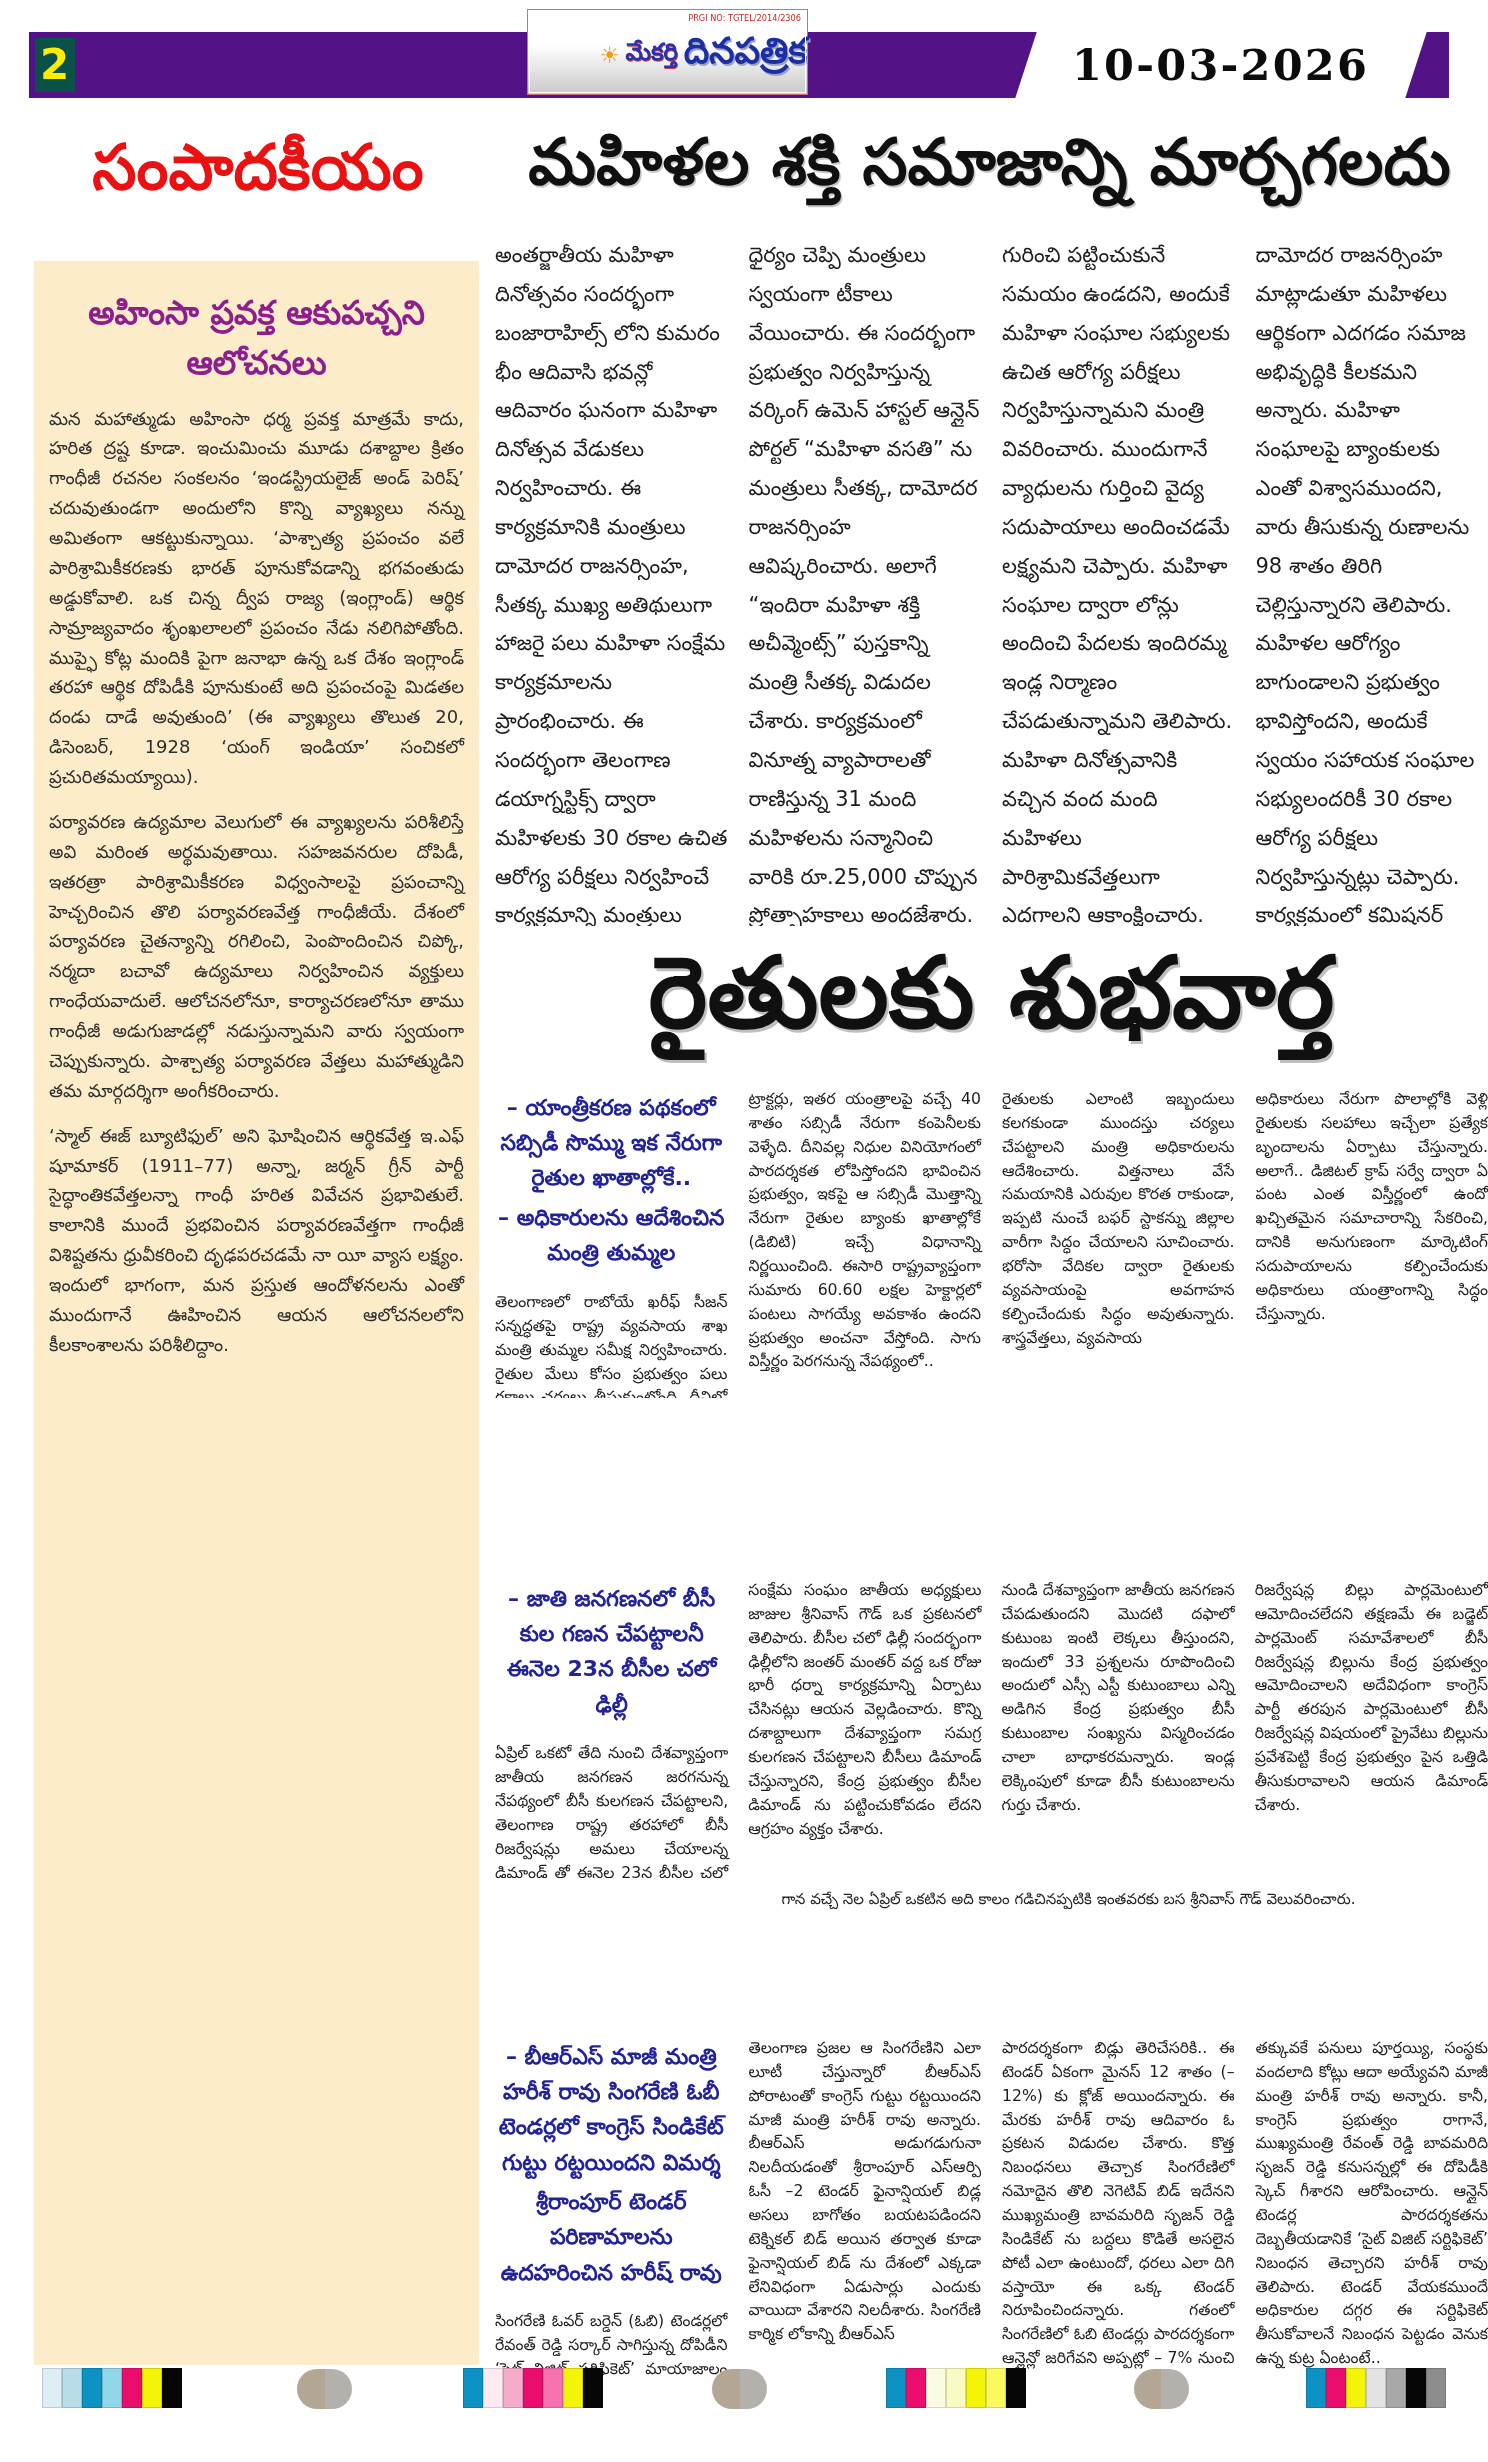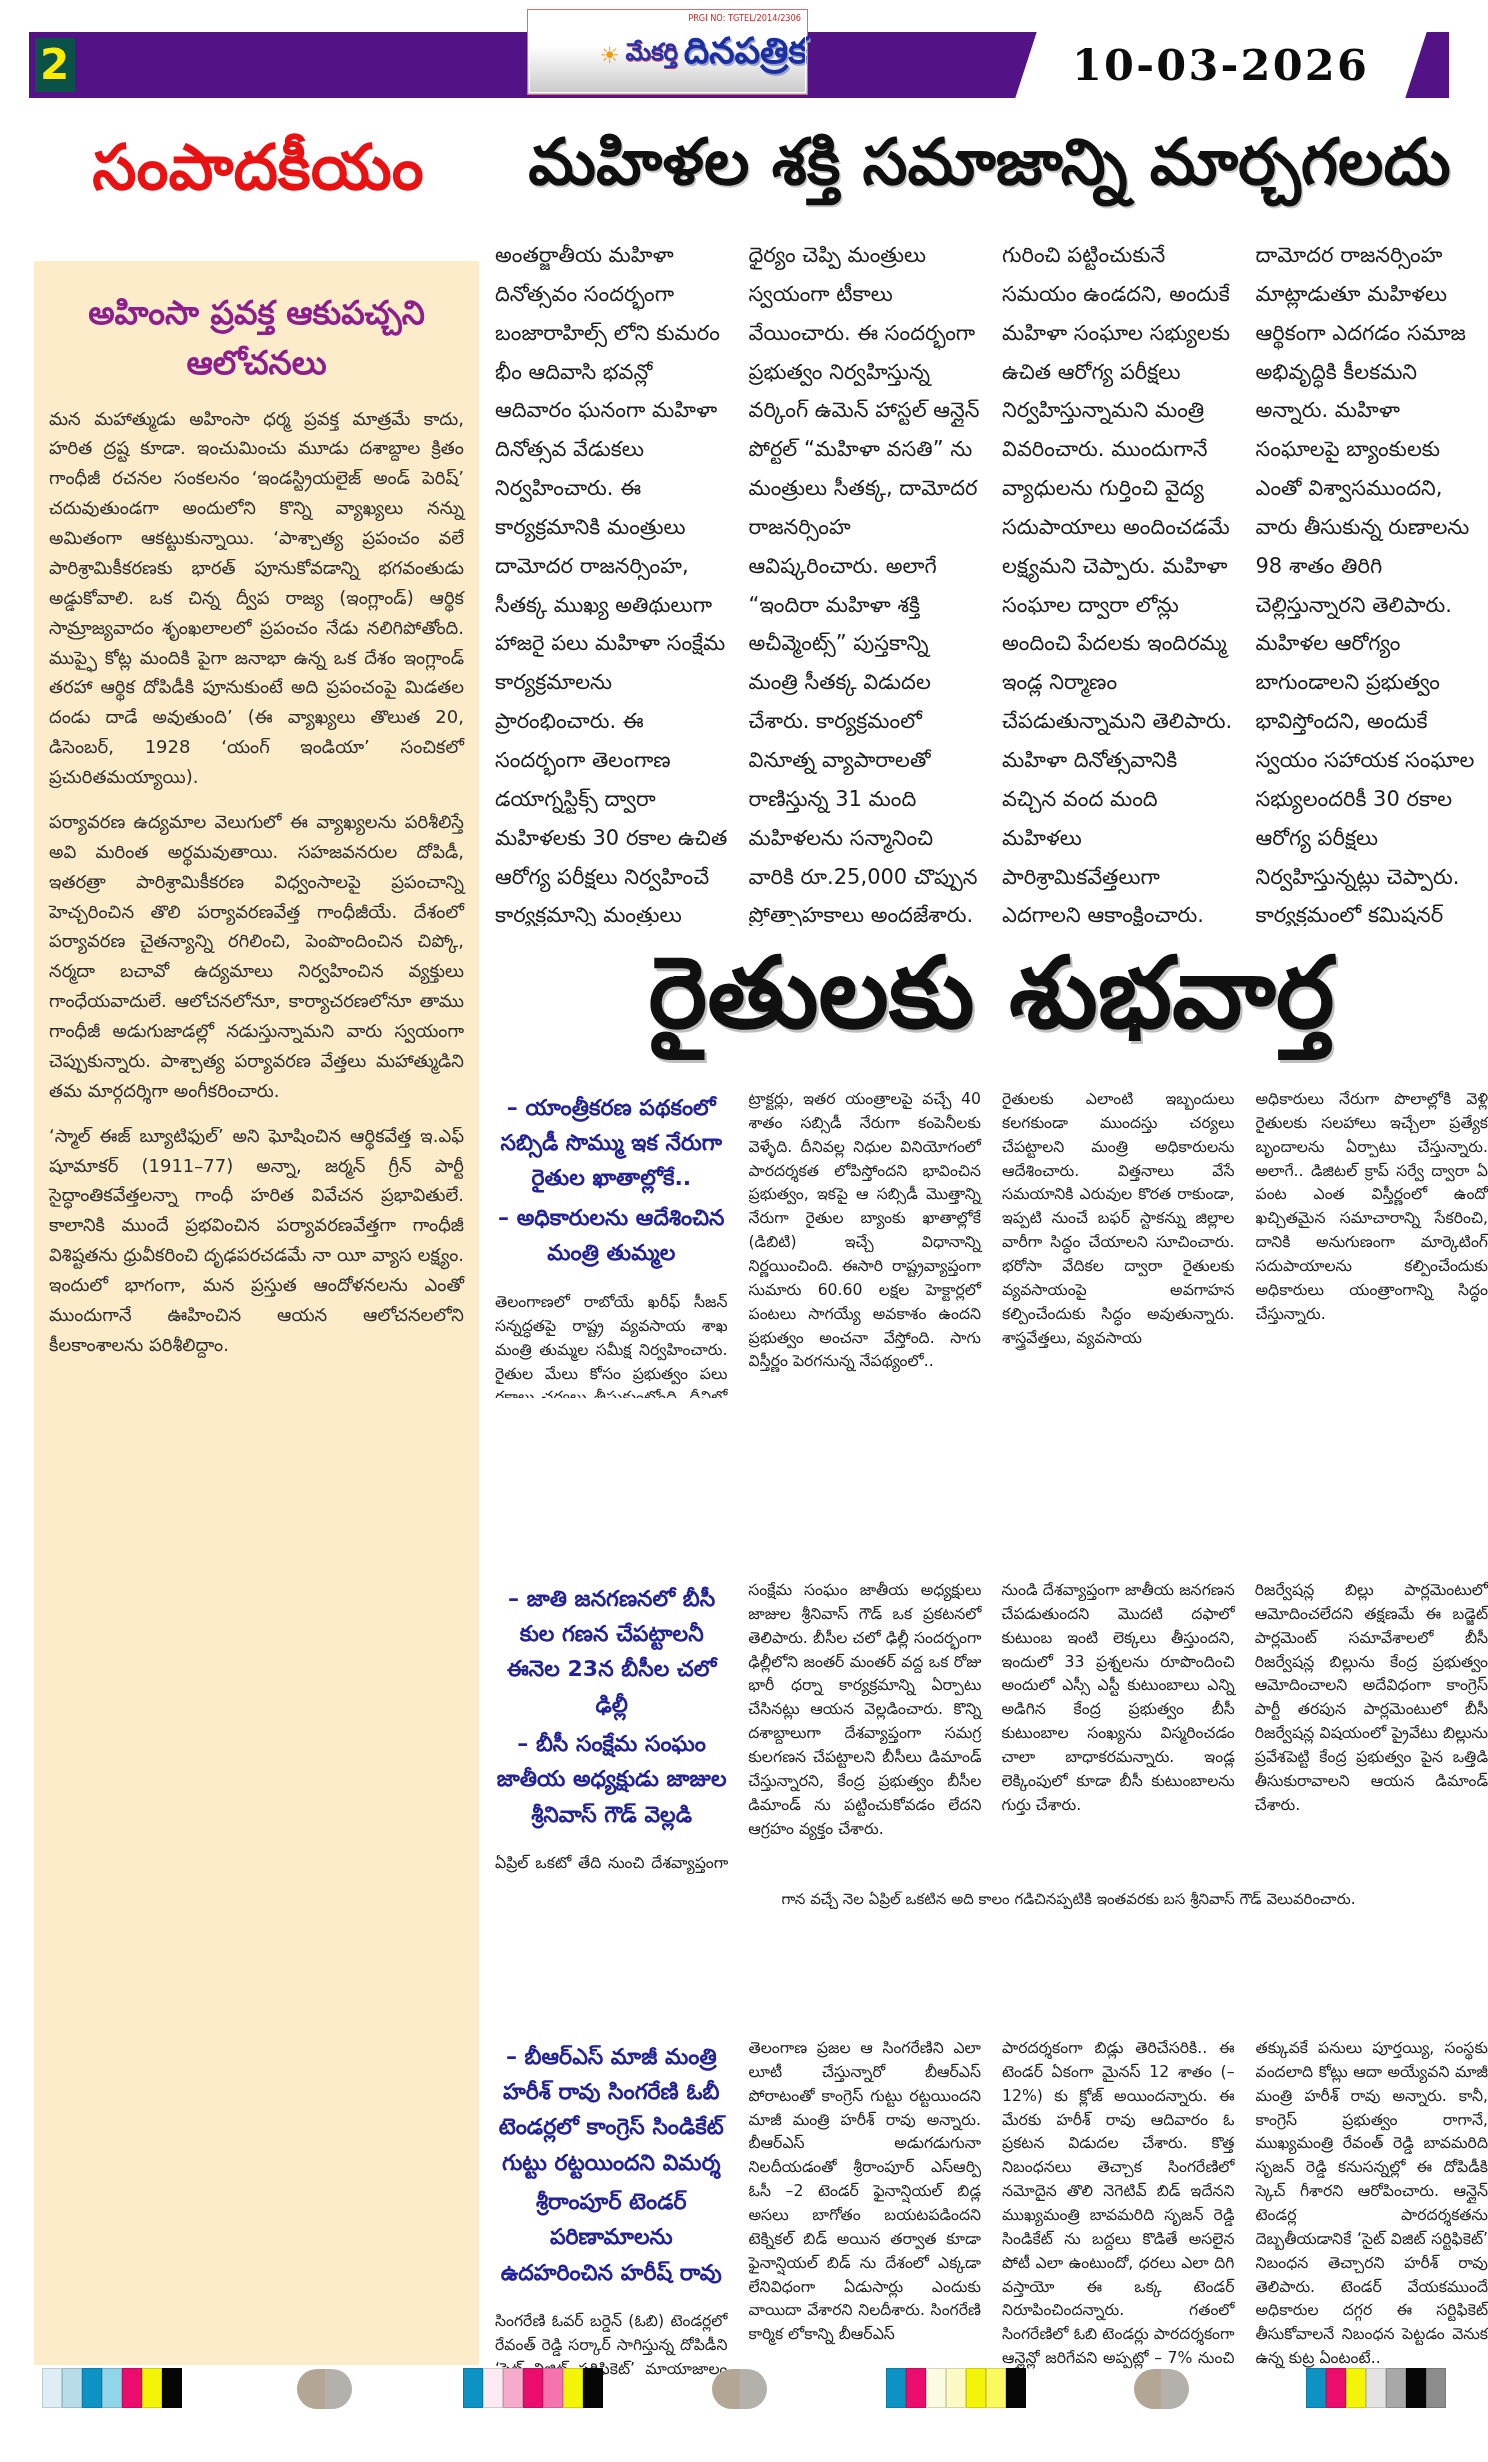--- a/index.html
+++ b/index.html
@@ -113,21 +113,20 @@
     </div>
     <p class="colbody">ట్రాక్టర్లు, ఇతర యంత్రాలపై వచ్చే 40 శాతం సబ్సిడీ నేరుగా కంపెనీలకు వెళ్ళేది. దీనివల్ల నిధుల వినియోగంలో పారదర్శకత లోపిస్తోందని భావించిన ప్రభుత్వం, ఇకపై ఆ సబ్సిడీ మొత్తాన్ని నేరుగా రైతుల బ్యాంకు ఖాతాల్లోకే (డిబిటి) ఇచ్చే విధానాన్ని నిర్ణయించింది. ఈసారి రాష్ట్రవ్యాప్తంగా సుమారు 60.60 లక్షల హెక్టార్లలో పంటలు సాగయ్యే అవకాశం ఉందని ప్రభుత్వం అంచనా వేస్తోంది. సాగు విస్తీర్ణం పెరగనున్న నేపథ్యంలో..</p>
     <p class="colbody">రైతులకు ఎలాంటి ఇబ్బందులు కలగకుండా ముందస్తు చర్యలు చేపట్టాలని మంత్రి అధికారులను ఆదేశించారు. విత్తనాలు వేసే సమయానికి ఎరువుల కొరత రాకుండా, ఇప్పటి నుంచే బఫర్ స్టాకన్ను జిల్లాల వారీగా సిద్ధం చేయాలని సూచించారు. భరోసా వేదికల ద్వారా రైతులకు వ్యవసాయంపై అవగాహన కల్పించేందుకు సిద్ధం అవుతున్నారు. శాస్త్రవేత్తలు, వ్యవసాయ</p>
     <p class="colbody">అధికారులు నేరుగా పొలాల్లోకి వెళ్లి రైతులకు సలహాలు ఇచ్చేలా ప్రత్యేక బృందాలను ఏర్పాటు చేస్తున్నారు. అలాగే.. డిజిటల్ క్రాప్ సర్వే ద్వారా ఏ పంట ఎంత విస్తీర్ణంలో ఉందో ఖచ్చితమైన సమాచారాన్ని సేకరించి, దానికి అనుగుణంగా మార్కెటింగ్ సదుపాయాలను కల్పించేందుకు అధికారులు యంత్రాంగాన్ని సిద్ధం చేస్తున్నారు.</p>
   </section>
 
   <section class="artgrid" id="census-body">
     <div>
       <div class="subhead-box">
         <div class="subline">– జాతి జనగణనలో బీసీ కుల గణన చేపట్టాలనీ ఈనెల 23న బీసీల చలో ఢిల్లీ</div>
-        <div class="subline">– బీసీ సంక్షేమ సంఘం జాతీయ అధ్యక్షుడు జాజుల శ్రీనివాస్ గౌడ్ వెల్లడి</div>
       </div>
       <p class="colbody below">ఏప్రిల్ ఒకటో తేది నుంచి దేశవ్యాప్తంగా జాతీయ జనగణన జరగనున్న నేపథ్యంలో బీసీ కులగణన చేపట్టాలని, తెలంగాణ రాష్ట్ర తరహాలో బీసీ రిజర్వేషన్లు అమలు చేయాలన్న డిమాండ్ తో ఈనెల 23న బీసీల చలో ఢిల్లీ చేపట్టనున్నట్లు బీసీ</p>
     </div>
     <p class="colbody">సంక్షేమ సంఘం జాతీయ అధ్యక్షులు జాజుల శ్రీనివాస్ గౌడ్ ఒక ప్రకటనలో తెలిపారు. బీసీల చలో ఢిల్లీ సందర్భంగా ఢిల్లీలోని జంతర్ మంతర్ వద్ద ఒక రోజు భారీ ధర్నా కార్యక్రమాన్ని ఏర్పాటు చేసినట్లు ఆయన వెల్లడించారు. కొన్ని దశాబ్దాలుగా దేశవ్యాప్తంగా సమగ్ర కులగణన చేపట్టాలని బీసీలు డిమాండ్ చేస్తున్నారని, కేంద్ర ప్రభుత్వం బీసీల డిమాండ్ ను పట్టించుకోవడం లేదని ఆగ్రహం వ్యక్తం చేశారు.</p>
     <p class="colbody">నుండి దేశవ్యాప్తంగా జాతీయ జనగణన చేపడుతుందని మొదటి దఫాలో కుటుంబ ఇంటి లెక్కలు తీస్తుందని, ఇందులో 33 ప్రశ్నలను రూపొందించి అందులో ఎస్సీ ఎస్టీ కుటుంబాలు ఎన్ని అడిగిన కేంద్ర ప్రభుత్వం బీసీ కుటుంబాల సంఖ్యను విస్మరించడం చాలా బాధాకరమన్నారు. ఇండ్ల లెక్కింపులో కూడా బీసీ కుటుంబాలను గుర్తు చేశారు.</p>
     <p class="colbody">రిజర్వేషన్ల బిల్లు పార్లమెంటులో ఆమోదించలేదని తక్షణమే ఈ బడ్జెట్ పార్లమెంట్ సమావేశాలలో బీసీ రిజర్వేషన్ల బిల్లును కేంద్ర ప్రభుత్వం ఆమోదించాలని అదేవిధంగా కాంగ్రెస్ పార్టీ తరపున పార్లమెంటులో బీసీ రిజర్వేషన్ల విషయంలో ప్రైవేటు బిల్లును ప్రవేశపెట్టి కేంద్ర ప్రభుత్వం పైన ఒత్తిడి తీసుకురావాలని ఆయన డిమాండ్ చేశారు.</p>
   </section>
   <div class="census-close">గాన వచ్చే నెల ఏప్రిల్ ఒకటిన అది కాలం గడిచినప్పటికి ఇంతవరకు బస శ్రీనివాస్ గౌడ్ వెలువరించారు.</div>
 
   <section class="artgrid" id="sing-body">

